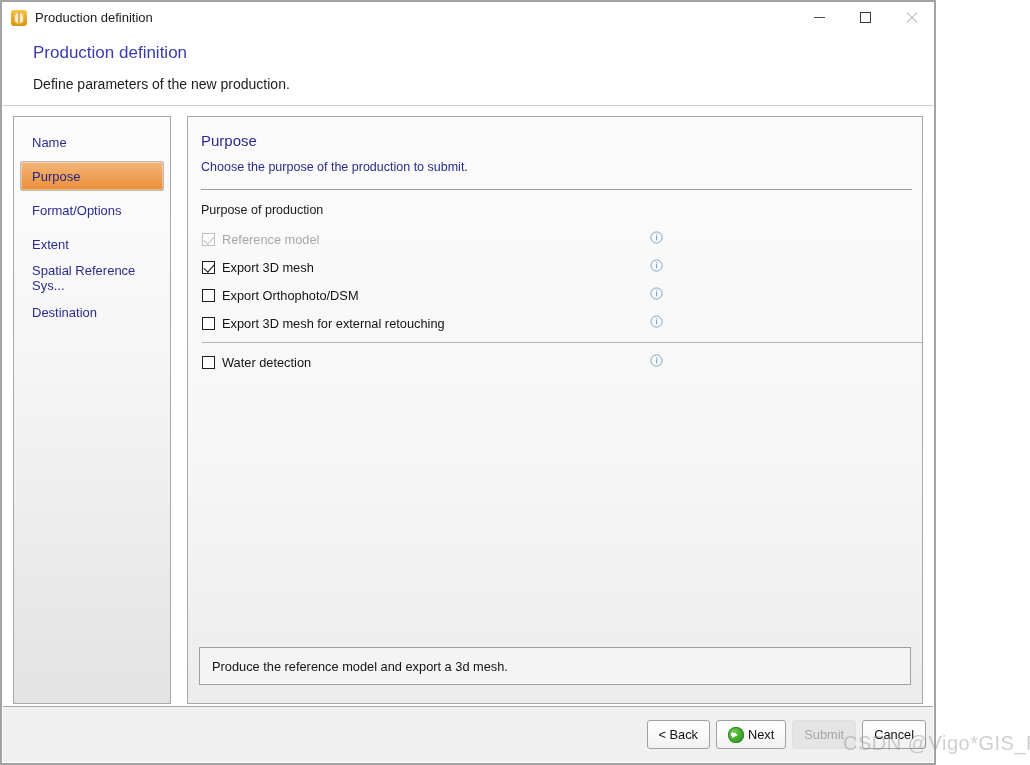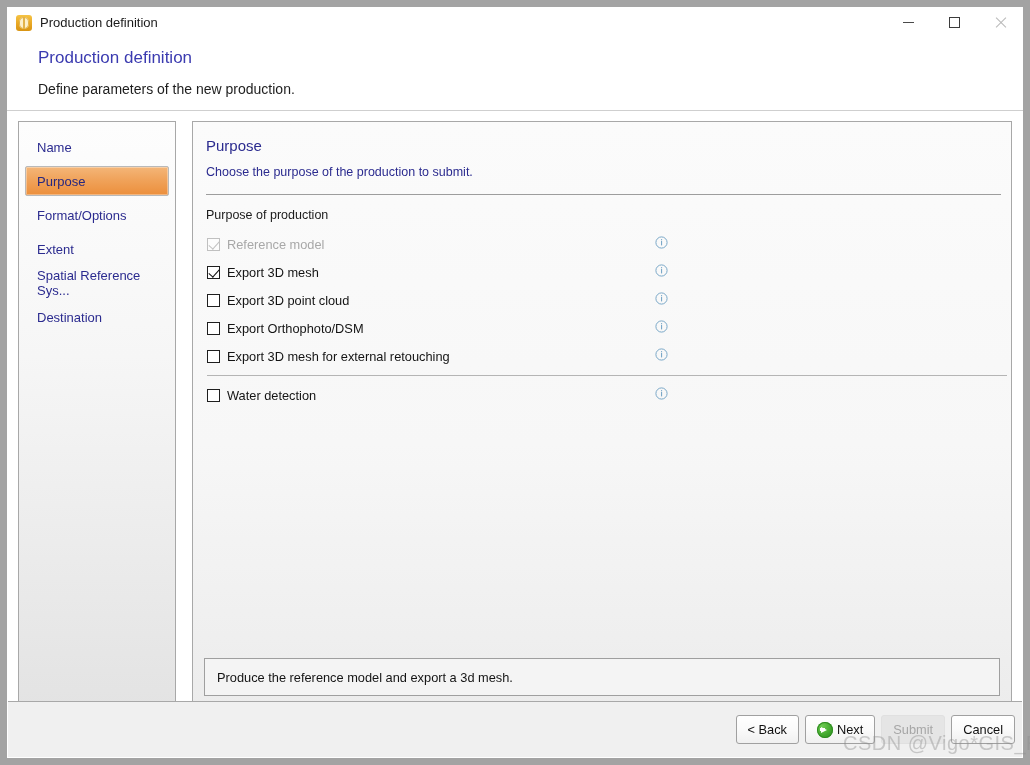--- a/index.html
+++ b/index.html
@@ -14,23 +14,23 @@
     font-size: 13px;
     background: #ffffff;
     overflow: hidden;
     position: relative;
   }
 
   
   #window {
     position: absolute;
     left: 0; top: 0;
-    width: 1030px; height: 765px;
-    background: #ffffff;
-    border: 7px solid #a3a3a3;
+    width: 936px; height: 765px;
+    background: #ffffff;
+    border: 2px solid #a3a3a3;
     display: flex;
     flex-direction: column;
   }
 
   
   #titlebar {
     height: 31px;
     min-height: 31px;
     background: #ffffff;
     display: flex;
@@ -242,21 +242,21 @@
     background: #b5b5b5;
     margin: 5px 32px 5px 0px;
     width: 800px;
   }
 
   
   #desc-box {
     position: absolute;
     left: 11px;
     right: 11px;
-    bottom: 12px;
+    bottom: 18px;
     height: 38px;
     border: 1px solid #9f9f9f;
     background: #f4f4f4;
     display: flex;
     align-items: center;
     padding-left: 12px;
     font-size: 12.8px;
     color: #141414;
   }
 
@@ -410,31 +410,20 @@
           <span class="cb-label">Export 3D mesh</span>
           <span class="info-slot">
             <svg width="13" height="13" viewBox="0 0 13 13" aria-hidden="true">
               <circle cx="6.5" cy="6.5" r="5.6" fill="none" stroke="#7aa8c8" stroke-width="1"></circle>
               <rect x="6" y="5" width="1.1" height="4.4" fill="#7aa8c8"></rect>
               <rect x="6" y="3.1" width="1.1" height="1.2" fill="#7aa8c8"></rect>
             </svg>
           </span>
         </div>
 
-        <div class="cb-row">
-          <span class="cb-box"></span>
-          <span class="cb-label">Export 3D point cloud</span>
-          <span class="info-slot">
-            <svg width="13" height="13" viewBox="0 0 13 13" aria-hidden="true">
-              <circle cx="6.5" cy="6.5" r="5.6" fill="none" stroke="#7aa8c8" stroke-width="1"></circle>
-              <rect x="6" y="5" width="1.1" height="4.4" fill="#7aa8c8"></rect>
-              <rect x="6" y="3.1" width="1.1" height="1.2" fill="#7aa8c8"></rect>
-            </svg>
-          </span>
-        </div>
 
         <div class="cb-row">
           <span class="cb-box"></span>
           <span class="cb-label">Export Orthophoto/DSM</span>
           <span class="info-slot">
             <svg width="13" height="13" viewBox="0 0 13 13" aria-hidden="true">
               <circle cx="6.5" cy="6.5" r="5.6" fill="none" stroke="#7aa8c8" stroke-width="1"></circle>
               <rect x="6" y="5" width="1.1" height="4.4" fill="#7aa8c8"></rect>
               <rect x="6" y="3.1" width="1.1" height="1.2" fill="#7aa8c8"></rect>
             </svg>

